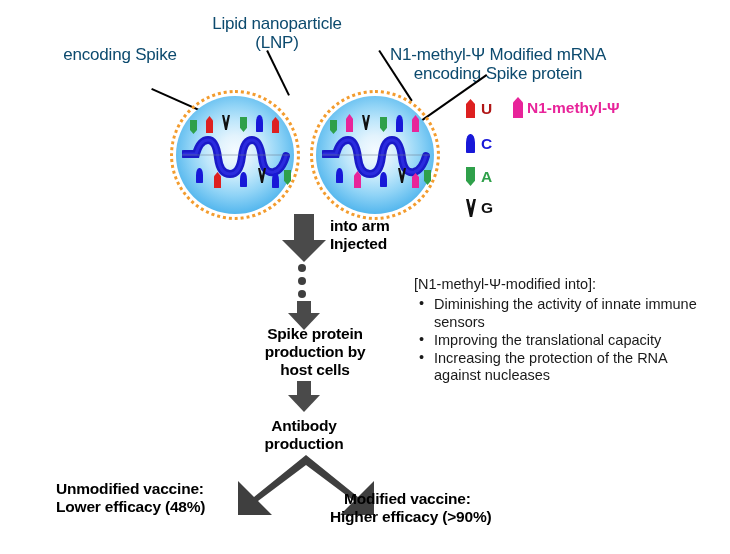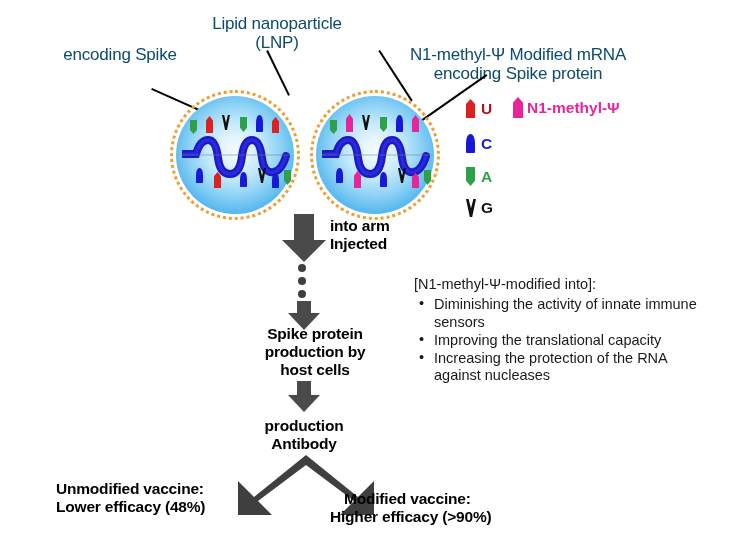--- a/index.html
+++ b/index.html
@@ -100,21 +100,21 @@
 
 <div class="abs callout ctr" style="left:172px;top:14px;width:210px;">
   <div>Lipid nanoparticle</div>
   <div>(LNP)</div>
 </div>
 
 <div class="abs callout ctr" style="left:30px;top:45px;width:180px;">
   <div>encoding Spike</div>
 </div>
 
-<div class="abs callout ctr" style="left:368px;top:45px;width:300px;">
+<div class="abs callout ctr" style="left:348px;top:45px;width:300px;">
   <div>N1-methyl-Ψ Modified mRNA</div>
   <div>encoding Spike protein</div>
 </div>
 
 <div class="leader" style="left:268px;top:50px;width:50px;transform:rotate(64deg);"></div>
 <div class="leader" style="left:380px;top:50px;width:60px;transform:rotate(57deg);"></div>
 <div class="leader" style="left:152px;top:88px;width:130px;transform:rotate(24deg);"></div>
 <div class="leader" style="left:392px;top:140px;width:115px;transform:rotate(-35deg);"></div>
 
 <div>
@@ -279,22 +279,22 @@
   <div>production by</div>
   <div>host cells</div>
 </div>
 
 <div class="arrow-down" style="left:288px;top:381px;width:32px;height:32px;">
   <div class="shaft" style="left:9px;top:0;width:14px;height:16px;"></div>
   <div class="head" style="left:0;top:14px;border-left-width:16px;border-right-width:16px;border-top-width:17px;"></div>
 </div>
 
 <div class="flow-text" style="left:226px;top:417px;width:156px;">
+  <div>Antibody</div>
   <div>production</div>
-  <div>Antibody</div>
 </div>
 
 <svg class="split" style="left:216px;top:455px;" width="180" height="62">
   <path d="M90,0 L142,42 L158,26 L158,60 L124,60 L138,46 L90,10 L42,46 L56,60 L22,60 L22,26 L38,42 Z" fill="#3f3f3f"></path>
 </svg>
 
 <div class="bottom-label" style="left:56px;top:480px;width:240px;text-align:left;">
   <div>Unmodified vaccine:</div>
   <div>Lower efficacy (48%)</div>
 </div>

